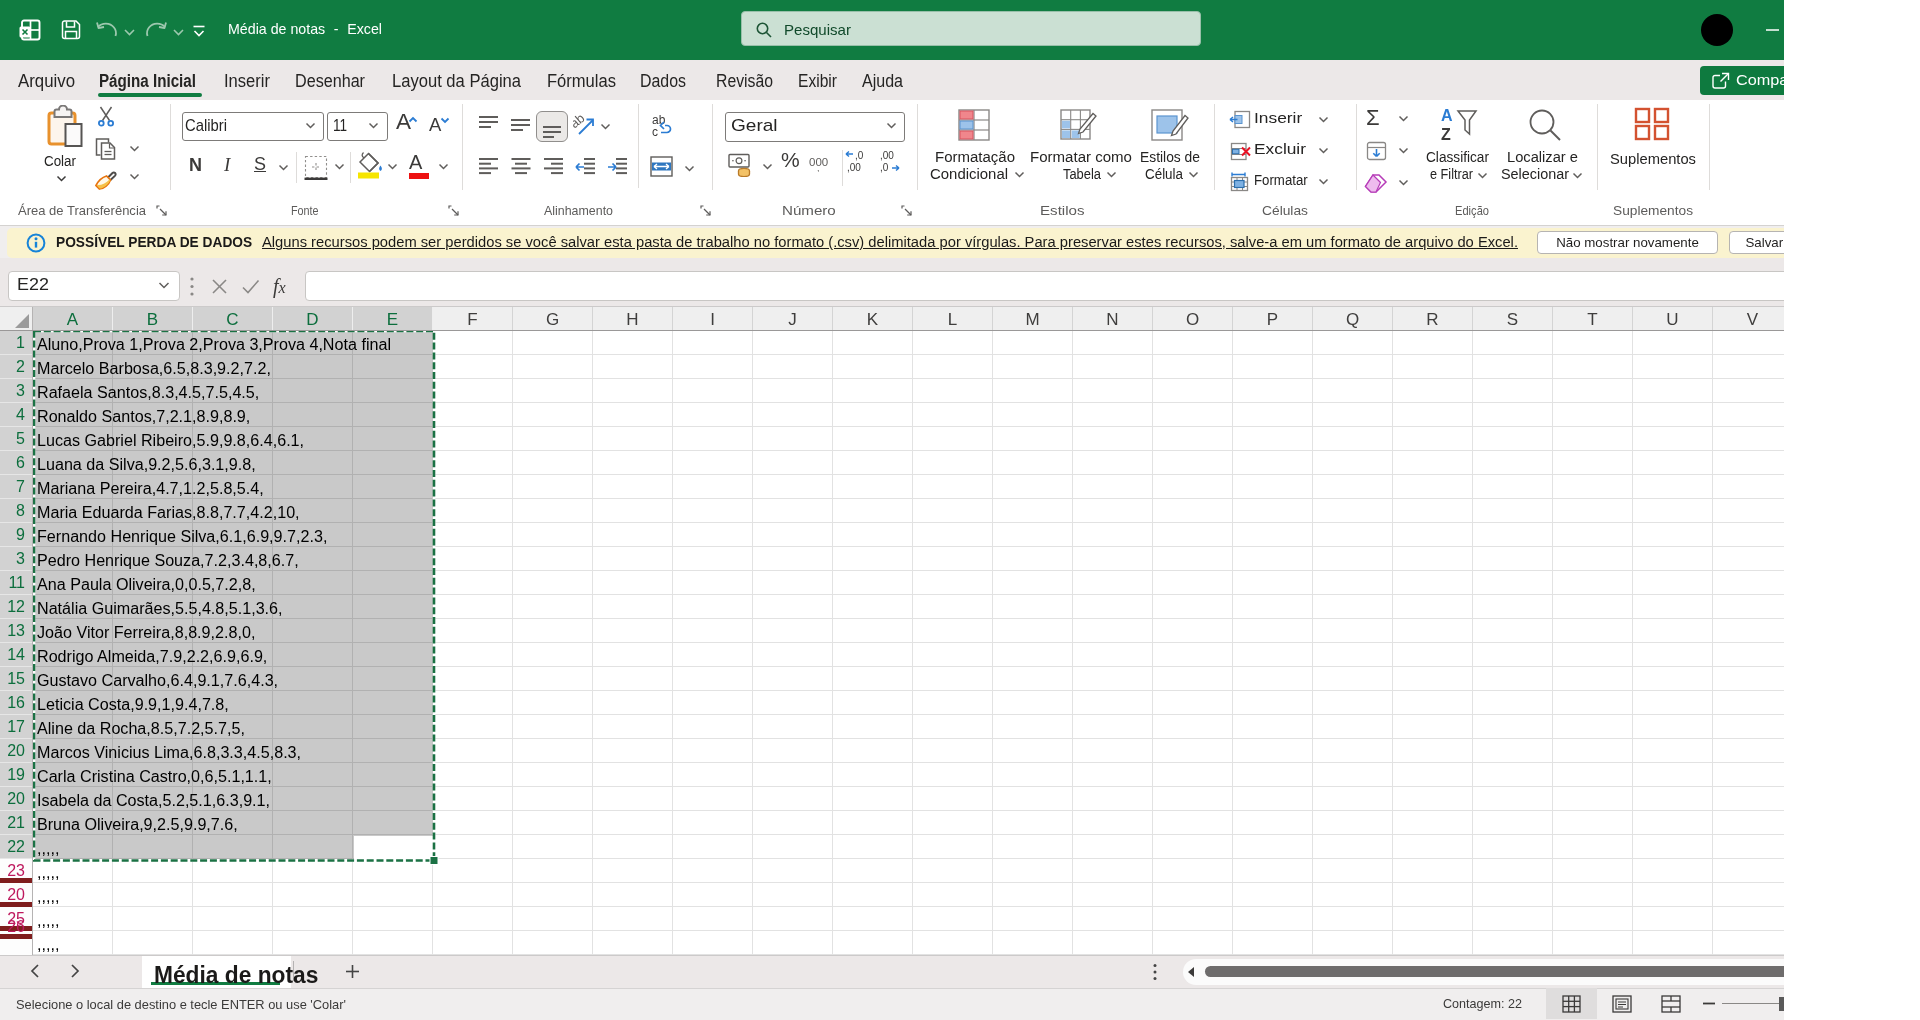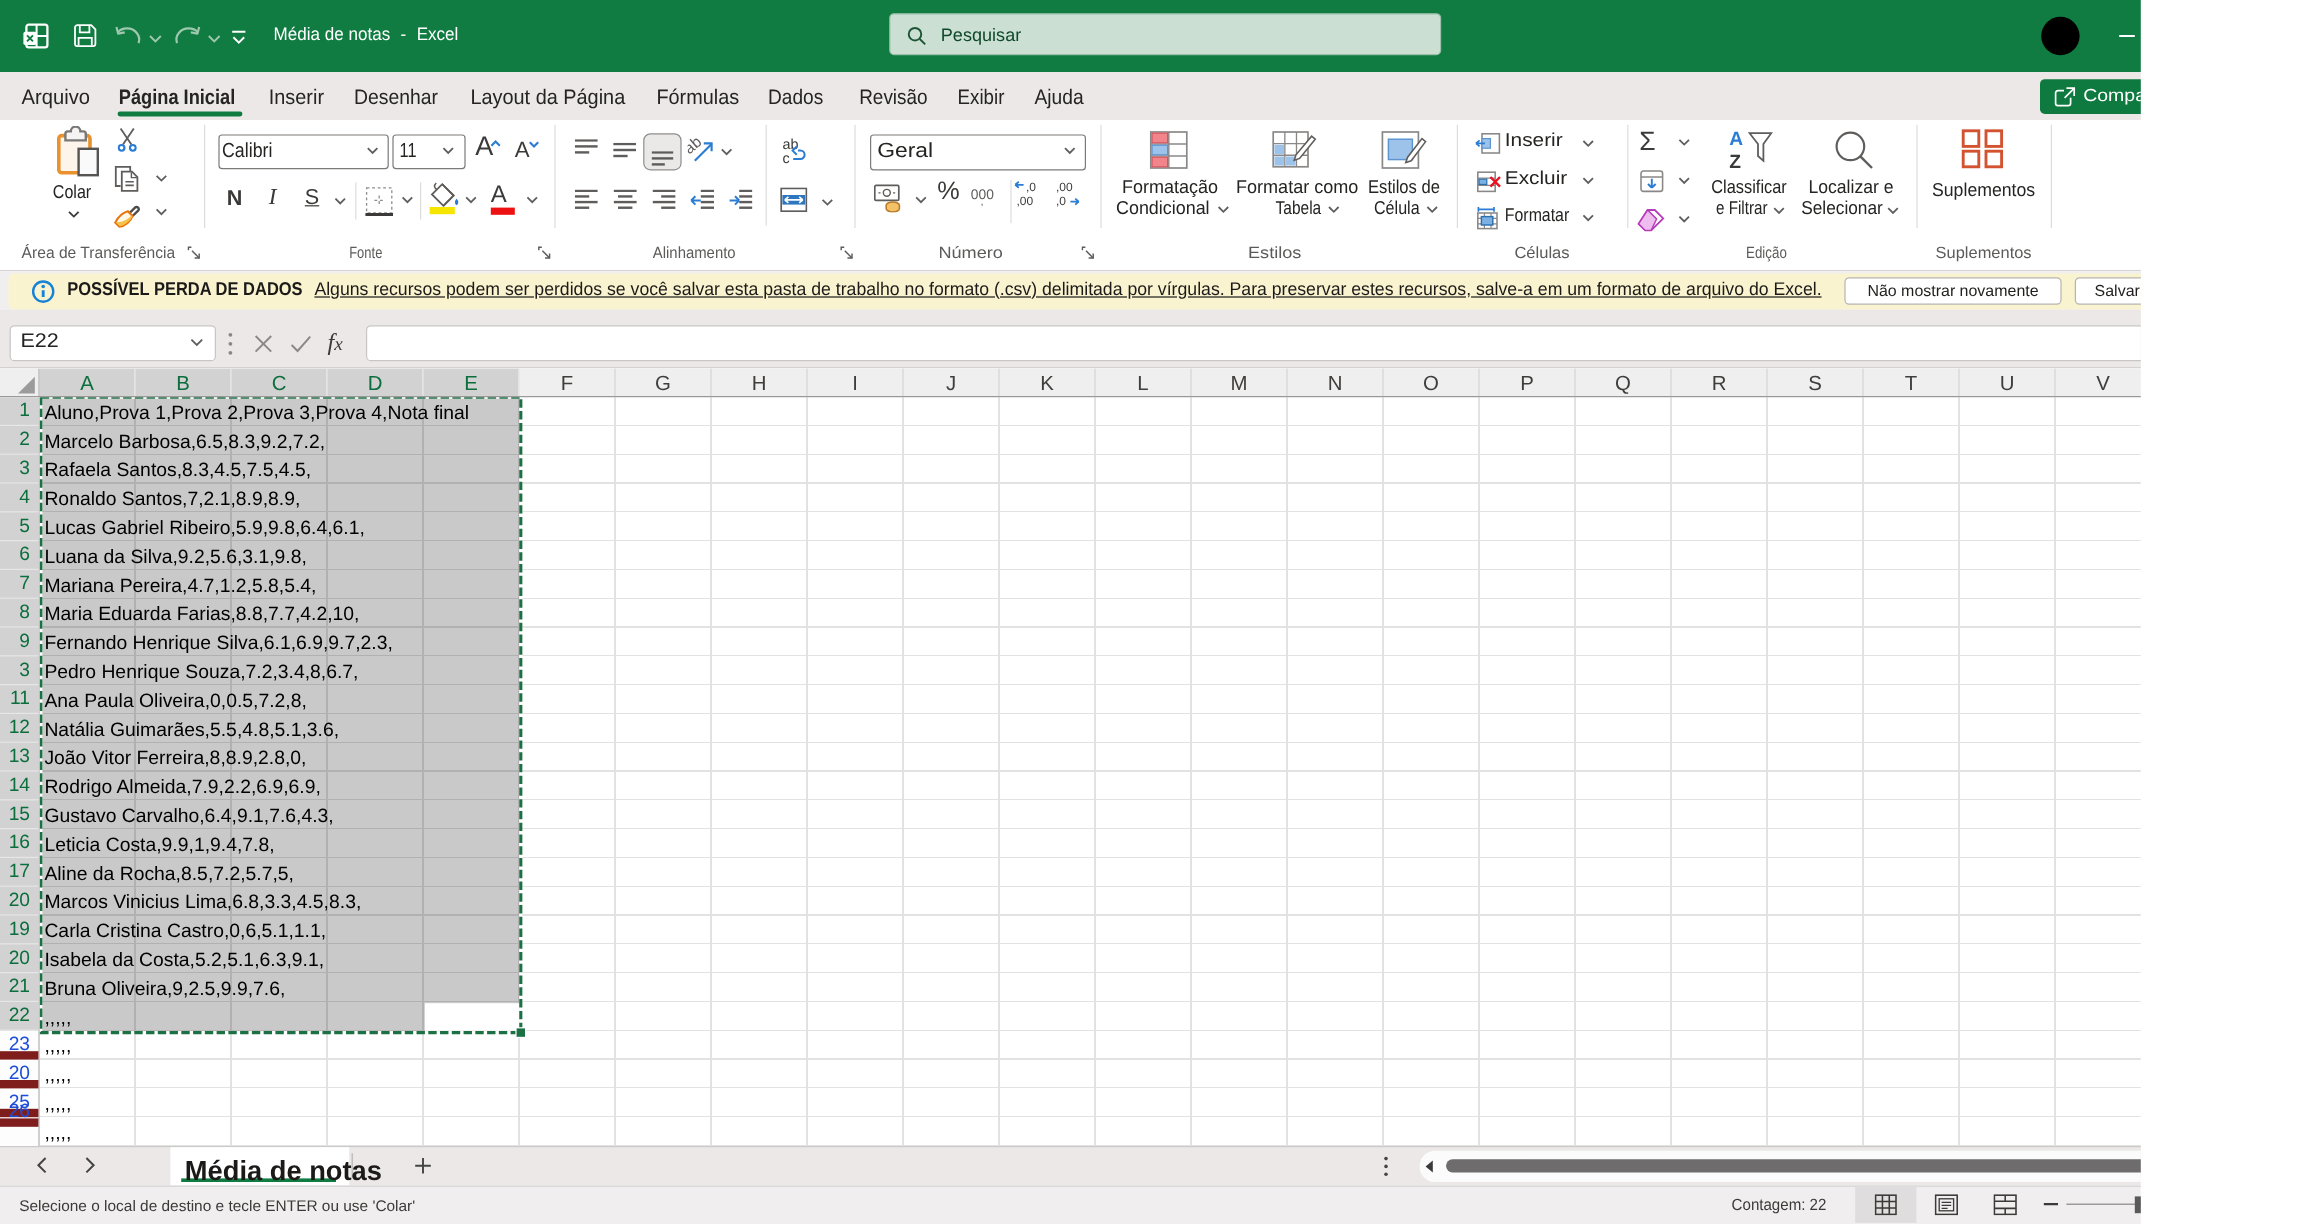--- a/index.html
+++ b/index.html
@@ -57,21 +57,21 @@
     repeating-linear-gradient(to right, transparent 0 78px, #b1b1b1 78px 79px, transparent 79px 80px);
 }
 #activecell { position:absolute; left:354px; top:529px; width:79px; height:23px; background:#fff; }
 .ctext { position:absolute; left:37px; font-size:16px; color:#000; line-height:24px; white-space:pre; transform-origin:0 50%; margin-top:2px; }
 #colheads { position:absolute; left:0; top:0; width:1896px; height:24px; background:#efefef; border-bottom:1px solid #9a9898; }
 .ch { position:absolute; top:0; height:23px; text-align:center; font-size:17px; color:#3f3e3d; line-height:25px; border-right:1px solid #d4d4d4; }
 .ch.sel { background:#d2d2d2; color:#0c6e3d; border-right:1px solid #eeeeee; }
 #corner { position:absolute; left:0; top:0; width:33px; height:23px; background:#efefef; border-right:1px solid #b5b3b3; }
 #corner::after { content:""; position:absolute; right:3px; bottom:2px; border-style:solid; border-width:0 0 14px 14px; border-color:transparent transparent #9b9b9b transparent; }
 #rowheads { position:absolute; left:0; top:24px; width:33px; height:624px; background:#fdfdfd; border-right:1px solid #b5b3b3; }
-.rh { position:absolute; left:0; width:32px; height:24px; font-size:16px; color:#1d4ed8; text-align:right; padding-right:7px; line-height:24px; border-bottom:7px solid #7f1d1d; }
+.rh { position:absolute; left:0; width:32px; height:24px; font-size:16px; color:#be185d; text-align:right; padding-right:7px; line-height:24px; border-bottom:5px solid #7f1d1d; }
 .rh.sel { background:#d2d2d2; color:#0c6e3d; border-bottom:1px solid #e6e6e6; }
 
 
 #sheetbar { position:absolute; left:0; top:955px; width:1920px; height:33px; background:#ece8e8; border-top:1px solid #cccaca; }
 #stab { position:absolute; left:142px; top:956px; width:149px; height:32px; background:#fff; }
 #stabtext { position:absolute; left:154px; top:962px; font-weight:bold; font-size:23px; color:#1b1a19; transform-origin:0 50%; white-space:pre; }
 #stabline { position:absolute; left:151px; top:982px; width:129px; height:3px; background:#107C41; }
 #hscroll { position:absolute; left:1183px; top:959px; width:714px; height:26px; background:#fbfbfb; border-radius:13px; }
 #hthumb { position:absolute; left:1205px; top:966px; width:639px; height:11px; background:#6e6c6c; border-radius:6px; }
 

